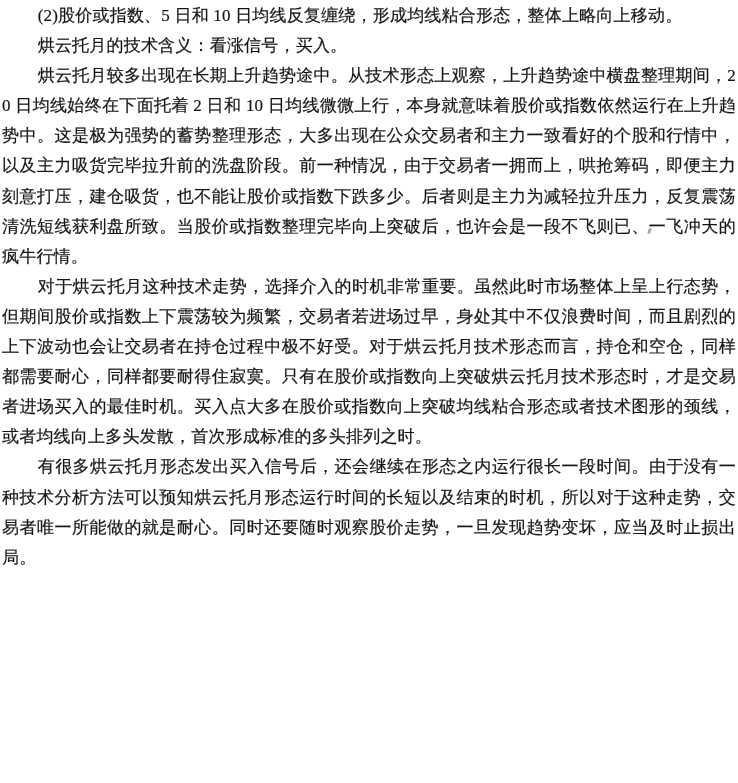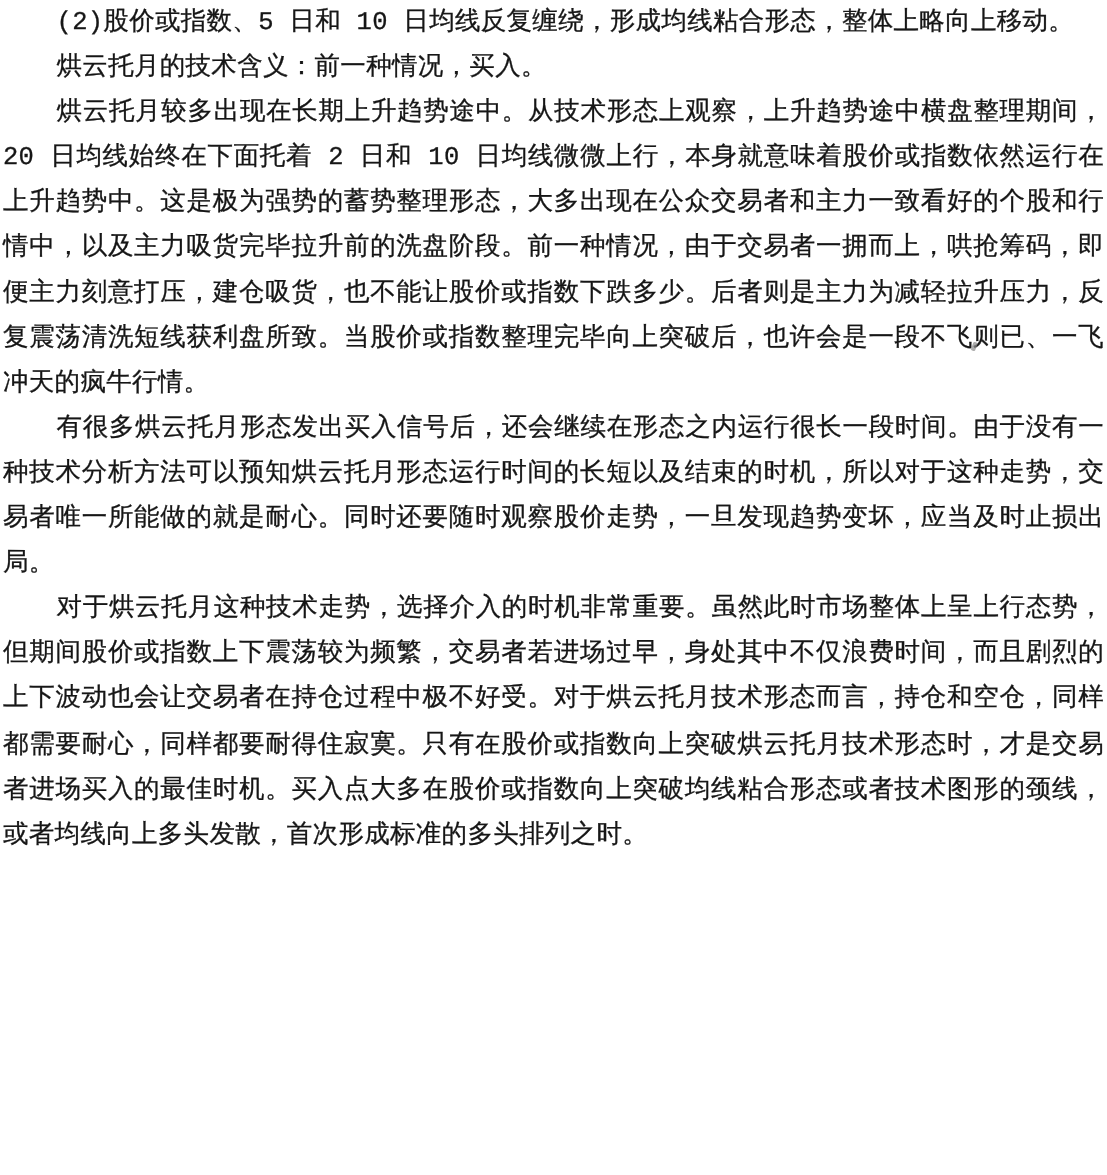--- a/index.html
+++ b/index.html
@@ -19,38 +19,37 @@
     color: #161616;
   }
   .para {
     margin: 0;
     font-size: 17px;
     line-height: 30.1px;
     letter-spacing: 0.2px;
     text-align: justify;
     text-indent: 2.1em;
     word-break: break-all;
-    font-family: Liberation Mono, monospace;
     -webkit-text-stroke: 0.2px #161616;
   }
   .scan-artifact {
     position: absolute;
     left: 648px;
     top: 228px;
     width: 3px;
     height: 6px;
     background: #8a8a8a;
     border-radius: 1px;
     transform: rotate(20deg);
     opacity: 0.7;
   }
 </style>
 </head>
 <body>
 
 <div class="page">
   <p class="para">(2)股价或指数、5 日和 10 日均线反复缠绕，形成均线粘合形态，整体上略向上移动。</p>
-  <p class="para">烘云托月的技术含义：前一种情况，买入。</p>
+  <p class="para">烘云托月的技术含义：看涨信号，买入。</p>
   <p class="para">烘云托月较多出现在长期上升趋势途中。从技术形态上观察，上升趋势途中横盘整理期间，20 日均线始终在下面托着 2 日和 10 日均线微微上行，本身就意味着股价或指数依然运行在上升趋势中。这是极为强势的蓄势整理形态，大多出现在公众交易者和主力一致看好的个股和行情中，以及主力吸货完毕拉升前的洗盘阶段。前一种情况，由于交易者一拥而上，哄抢筹码，即便主力刻意打压，建仓吸货，也不能让股价或指数下跌多少。后者则是主力为减轻拉升压力，反复震荡清洗短线获利盘所致。当股价或指数整理完毕向上突破后，也许会是一段不飞则已、一飞冲天的疯牛行情。</p>
+  <p class="para">对于烘云托月这种技术走势，选择介入的时机非常重要。虽然此时市场整体上呈上行态势，但期间股价或指数上下震荡较为频繁，交易者若进场过早，身处其中不仅浪费时间，而且剧烈的上下波动也会让交易者在持仓过程中极不好受。对于烘云托月技术形态而言，持仓和空仓，同样都需要耐心，同样都要耐得住寂寞。只有在股价或指数向上突破烘云托月技术形态时，才是交易者进场买入的最佳时机。买入点大多在股价或指数向上突破均线粘合形态或者技术图形的颈线，或者均线向上多头发散，首次形成标准的多头排列之时。</p>
   <p class="para">有很多烘云托月形态发出买入信号后，还会继续在形态之内运行很长一段时间。由于没有一种技术分析方法可以预知烘云托月形态运行时间的长短以及结束的时机，所以对于这种走势，交易者唯一所能做的就是耐心。同时还要随时观察股价走势，一旦发现趋势变坏，应当及时止损出局。</p>
-  <p class="para">对于烘云托月这种技术走势，选择介入的时机非常重要。虽然此时市场整体上呈上行态势，但期间股价或指数上下震荡较为频繁，交易者若进场过早，身处其中不仅浪费时间，而且剧烈的上下波动也会让交易者在持仓过程中极不好受。对于烘云托月技术形态而言，持仓和空仓，同样都需要耐心，同样都要耐得住寂寞。只有在股价或指数向上突破烘云托月技术形态时，才是交易者进场买入的最佳时机。买入点大多在股价或指数向上突破均线粘合形态或者技术图形的颈线，或者均线向上多头发散，首次形成标准的多头排列之时。</p>
   <span class="scan-artifact"></span>
 </div>
 
 </body></html>

